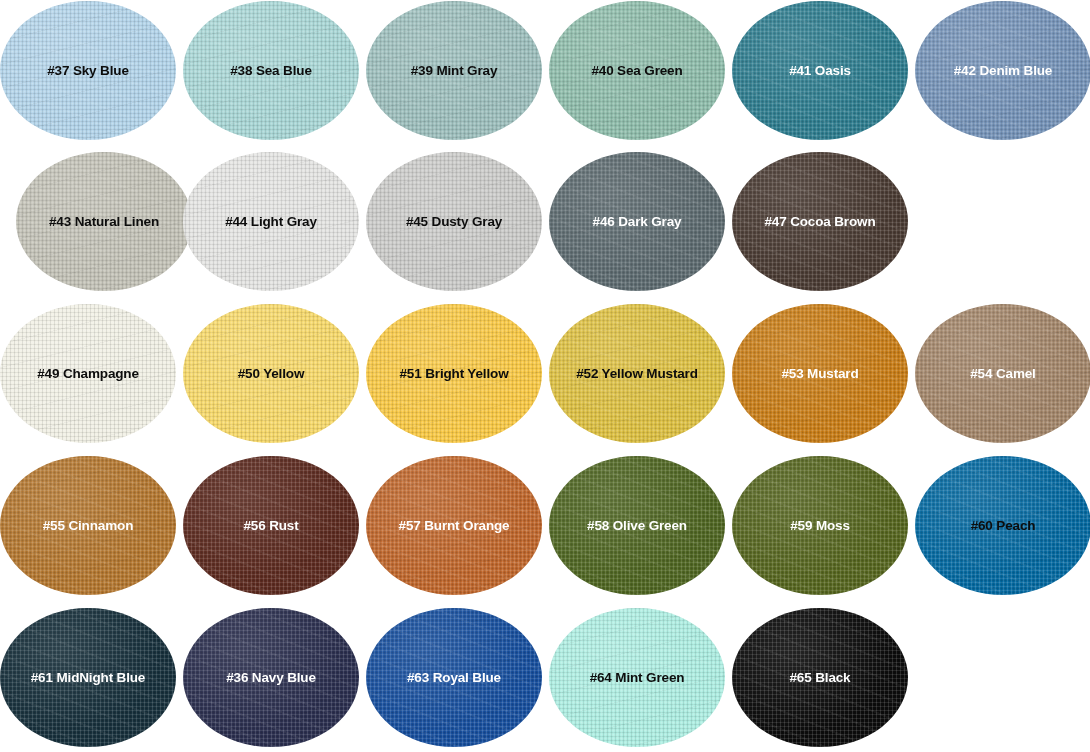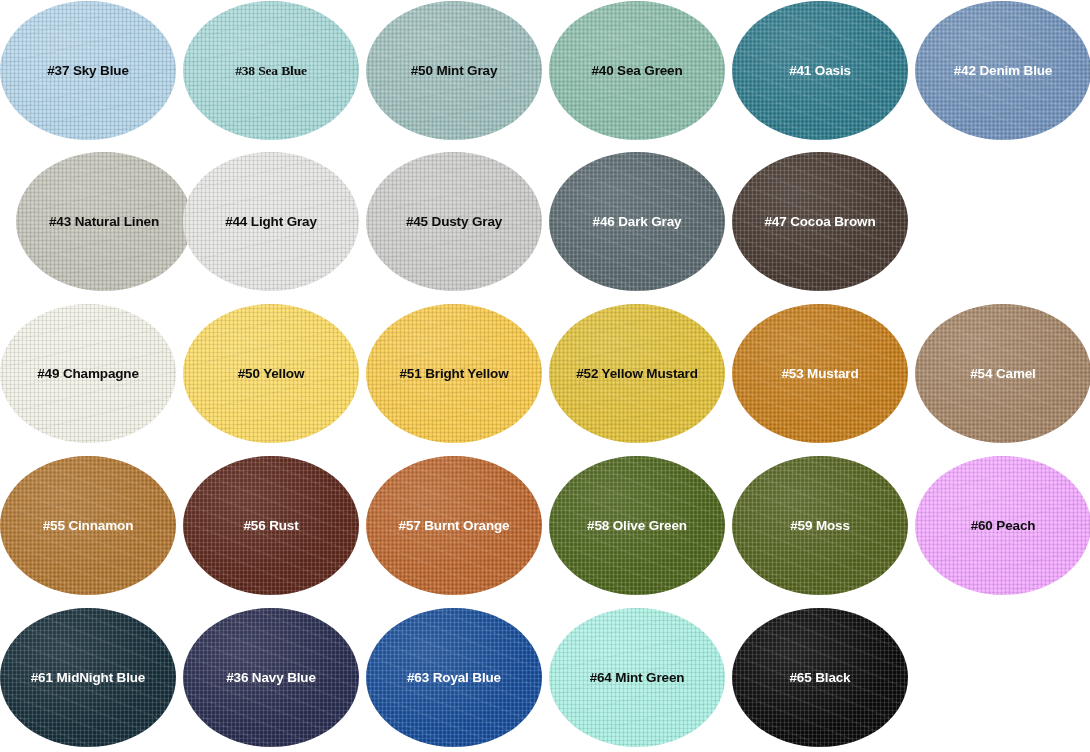--- a/index.html
+++ b/index.html
@@ -92,29 +92,29 @@
 </style>
 </head>
 <body>
 
 <div id="swatch-grid">
     <div class="swatch" style="left: 0px; top: 1px; width: 176px; height: 139px; background: rgb(179, 212, 234);">
       <div class="weave"></div>
       <div class="slub"></div>
       <div class="swatch-label label-dark">#37 Sky Blue</div>
     </div>
-    <div class="swatch" style="left: 183px; top: 1px; width: 176px; height: 139px; background: rgb(169, 215, 214); font-family: Liberation Serif, serif;">
+    <div class="swatch" style="left: 183px; top: 1px; width: 176px; height: 139px; background: rgb(169, 215, 214);">
       <div class="weave"></div>
       <div class="slub"></div>
       <div class="swatch-label label-dark">#38 Sea Blue</div>
     </div>
     <div class="swatch" style="left: 366px; top: 1px; width: 176px; height: 139px; background: rgb(157, 191, 189);">
       <div class="weave"></div>
       <div class="slub"></div>
-      <div class="swatch-label label-dark">#50 Mint Gray</div>
+      <div class="swatch-label label-dark">#39 Mint Gray</div>
     </div>
     <div class="swatch" style="left: 549px; top: 1px; width: 176px; height: 139px; background: rgb(143, 189, 171);">
       <div class="weave"></div>
       <div class="slub"></div>
       <div class="swatch-label label-dark">#40 Sea Green</div>
     </div>
     <div class="swatch" style="left: 732px; top: 1px; width: 176px; height: 139px; background: rgb(46, 125, 143);">
       <div class="weave"></div>
       <div class="slub"></div>
       <div class="swatch-label label-light">#41 Oasis</div>
@@ -197,21 +197,21 @@
     <div class="swatch" style="left: 549px; top: 456px; width: 176px; height: 139px; background: rgb(79, 102, 34);">
       <div class="weave"></div>
       <div class="slub"></div>
       <div class="swatch-label label-light">#58 Olive Green</div>
     </div>
     <div class="swatch" style="left: 732px; top: 456px; width: 176px; height: 139px; background: rgb(86, 102, 31);">
       <div class="weave"></div>
       <div class="slub"></div>
       <div class="swatch-label label-light">#59 Moss</div>
     </div>
-    <div class="swatch" style="left: 915px; top: 456px; width: 176px; height: 139px; background: #f0abfc;">
+    <div class="swatch" style="left: 915px; top: 456px; width: 176px; height: 139px; background: #0369a1;">
       <div class="weave"></div>
       <div class="slub"></div>
       <div class="swatch-label label-dark">#60 Peach</div>
     </div>
     <div class="swatch" style="left: 0px; top: 608px; width: 176px; height: 139px; background: rgb(23, 48, 60);">
       <div class="weave"></div>
       <div class="slub"></div>
       <div class="swatch-label label-light">#61 MidNight Blue</div>
     </div>
     <div class="swatch" style="left: 183px; top: 608px; width: 176px; height: 139px; background: rgb(43, 47, 79);">

